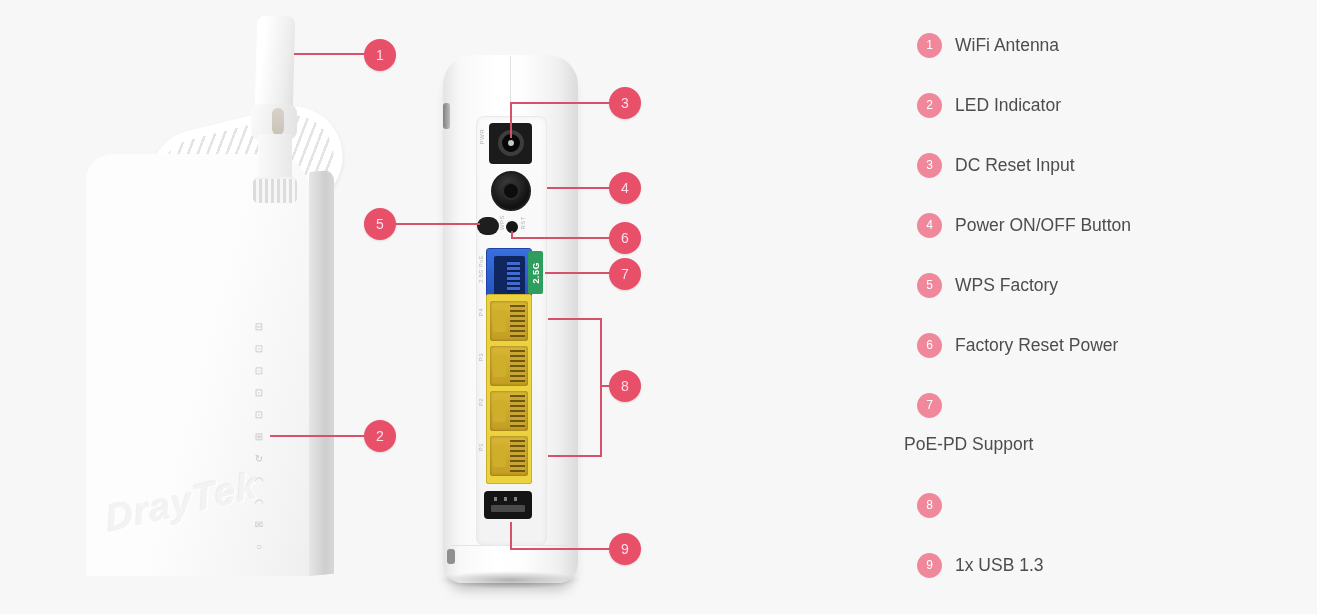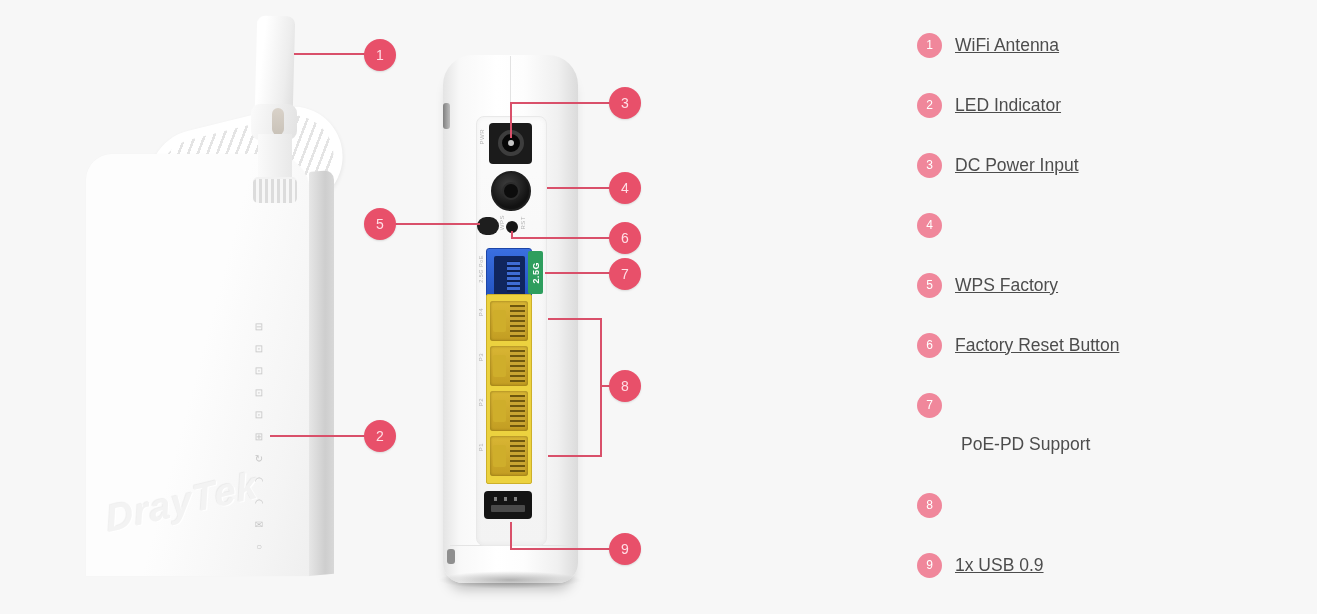--- a/index.html
+++ b/index.html
@@ -108,22 +108,22 @@
     display:flex; align-items:center; justify-content:center;
     color:#ffdee5; font-size:14px; box-shadow:0 1px 2px rgba(0,0,0,.12); }
   .cl { background:#d9506a; }
   .h2 { height:2px; } .w2 { width:2px; }
 
   
   .legend-row { left:917px; height:26px; display:flex; align-items:center; }
   .lbub { width:25px; height:25px; border-radius:50%; background:#f0879b; flex:0 0 25px;
     display:flex; align-items:center; justify-content:center;
     color:#ffffff; font-size:12px; }
-  .ltext { margin-left:13px; font-size:17.5px; color:#4d4d4d; white-space:nowrap;text-decoration:underline; }
-  .lsub { left:961px; font-size:17.5px; color:#4d4d4d; }
+  .ltext { margin-left:13px; font-size:17.5px; color:#4d4d4d; white-space:nowrap; }
+  .lsub { left:904px; font-size:17.5px; color:#4d4d4d; }
 </style>
 </head>
 <body>
 
 <div class="canvas">
 
   <div class="abs front-topcap">
     <div class="vents"></div>
   </div>
   <div class="abs front-face"></div>
@@ -240,38 +240,39 @@
   <div class="abs legend-row" style="top:32px;">
     <div class="lbub">1</div>
     <div class="ltext">WiFi Antenna</div>
   </div>
   <div class="abs legend-row" style="top:92px;">
     <div class="lbub">2</div>
     <div class="ltext">LED Indicator</div>
   </div>
   <div class="abs legend-row" style="top:152px;">
     <div class="lbub">3</div>
-    <div class="ltext">DC Power Input</div>
+    <div class="ltext">DC Reset Input</div>
   </div>
   <div class="abs legend-row" style="top:212px;">
     <div class="lbub">4</div>
+    <div class="ltext">Power ON/OFF Button</div>
   </div>
   <div class="abs legend-row" style="top:272px;">
     <div class="lbub">5</div>
     <div class="ltext">WPS Factory</div>
   </div>
   <div class="abs legend-row" style="top:332px;">
     <div class="lbub">6</div>
-    <div class="ltext">Factory Reset Button</div>
+    <div class="ltext">Factory Reset Power</div>
   </div>
   <div class="abs legend-row" style="top:392px;">
     <div class="lbub">7</div>
   </div>
   <div class="abs lsub" style="top:434px;">PoE-PD Support</div>
   <div class="abs legend-row" style="top:492px;">
     <div class="lbub">8</div>
   </div>
   <div class="abs legend-row" style="top:552px;">
     <div class="lbub">9</div>
-    <div class="ltext">1x USB 0.9</div>
+    <div class="ltext">1x USB 1.3</div>
   </div>
 
 </div>
 
 </body></html>

